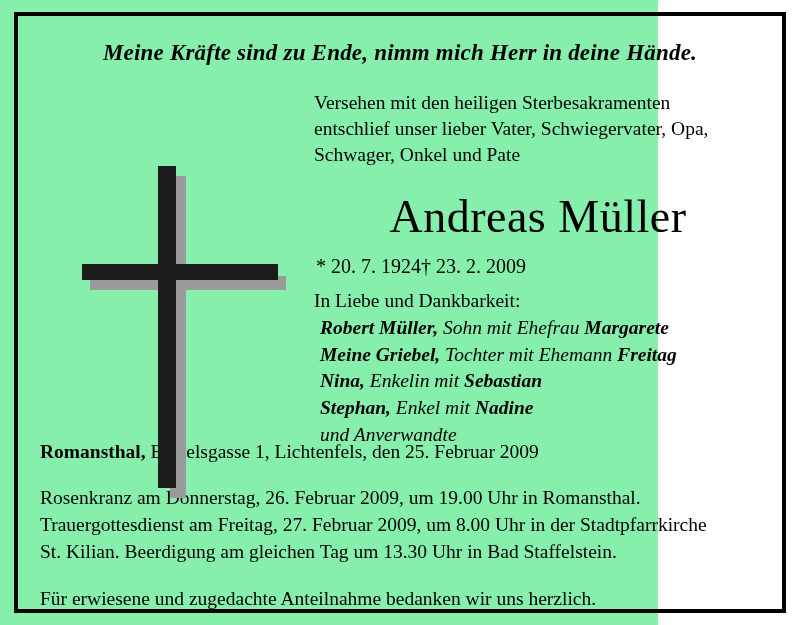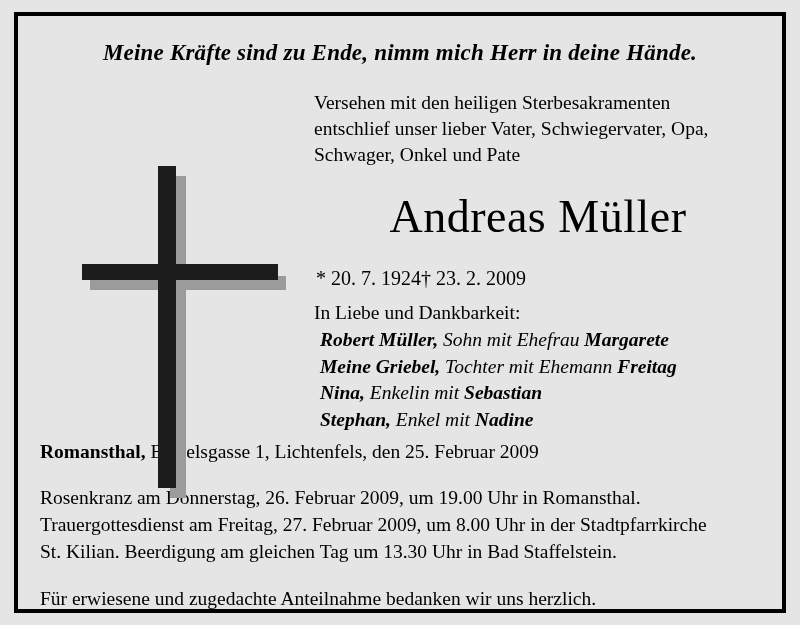--- a/index.html
+++ b/index.html
@@ -9,24 +9,24 @@
   }
   body {
     width: 800px;
     height: 625px;
     font-family: "Liberation Serif", serif;
     color: #000000;
     overflow: hidden;
   }
   .page {
     position: relative;
-    width: 800px;
+    width: 658px;
     height: 625px;
     box-sizing: border-box;
-    background: #e5e5e5;
+    background: #86efac;
   }
   .border-frame {
     position: absolute;
     left: 14px;
     top: 12px;
     width: 772px;
     height: 601px;
     border: 4px solid #000000;
     box-sizing: border-box;
   }
@@ -100,21 +100,21 @@
     width: 448px;
   }
   .intro {
     font-size: 19.5px;
     line-height: 1.33;
   }
   .name {
     text-align: center;
     font-size: 46px;
     margin-top: 22px;
-    margin-bottom: 24px;
+    margin-bottom: 12px;
     letter-spacing: 0.5px;
   }
   .dates {
     display: flex;
     justify-content: flex-start;
     font-size: 20px;
     margin-top: 10px;
     padding: 0 6px 0 2px;
   }
   .family {
@@ -180,20 +180,21 @@
           <span>* 20. 7. 1924</span>
           <span>† 23. 2. 2009</span>
         </div>
 
         <div class="family">
           <div>In Liebe und Dankbarkeit:</div>
           <div class="ln ind"><b>Robert Müller,</b><span> Sohn mit Ehefrau </span><b>Margarete</b></div>
           <div class="ln ind"><b>Meine Griebel,</b><span> Tochter mit Ehemann </span><b>Freitag</b></div>
           <div class="ln ind"><b>Nina,</b><span> Enkelin mit </span><b>Sebastian</b></div>
           <div class="ln ind"><b>Stephan,</b><span> Enkel mit </span><b>Nadine</b></div>
+          <div class="ln ind"><span>und Anverwandte</span></div>
         </div>
 
       </div>
     </div>
 
     <div class="place-line"><b>Romansthal,</b><span> Eichelsgasse 1, Lichtenfels, den 25. Februar 2009</span></div>
 
     <div class="services">
       <div>Rosenkranz am Donnerstag, 26. Februar 2009, um 19.00 Uhr in Romansthal.</div>
       <div>Trauergottesdienst am Freitag, 27. Februar 2009, um 8.00 Uhr in der Stadtpfarrkirche</div>

